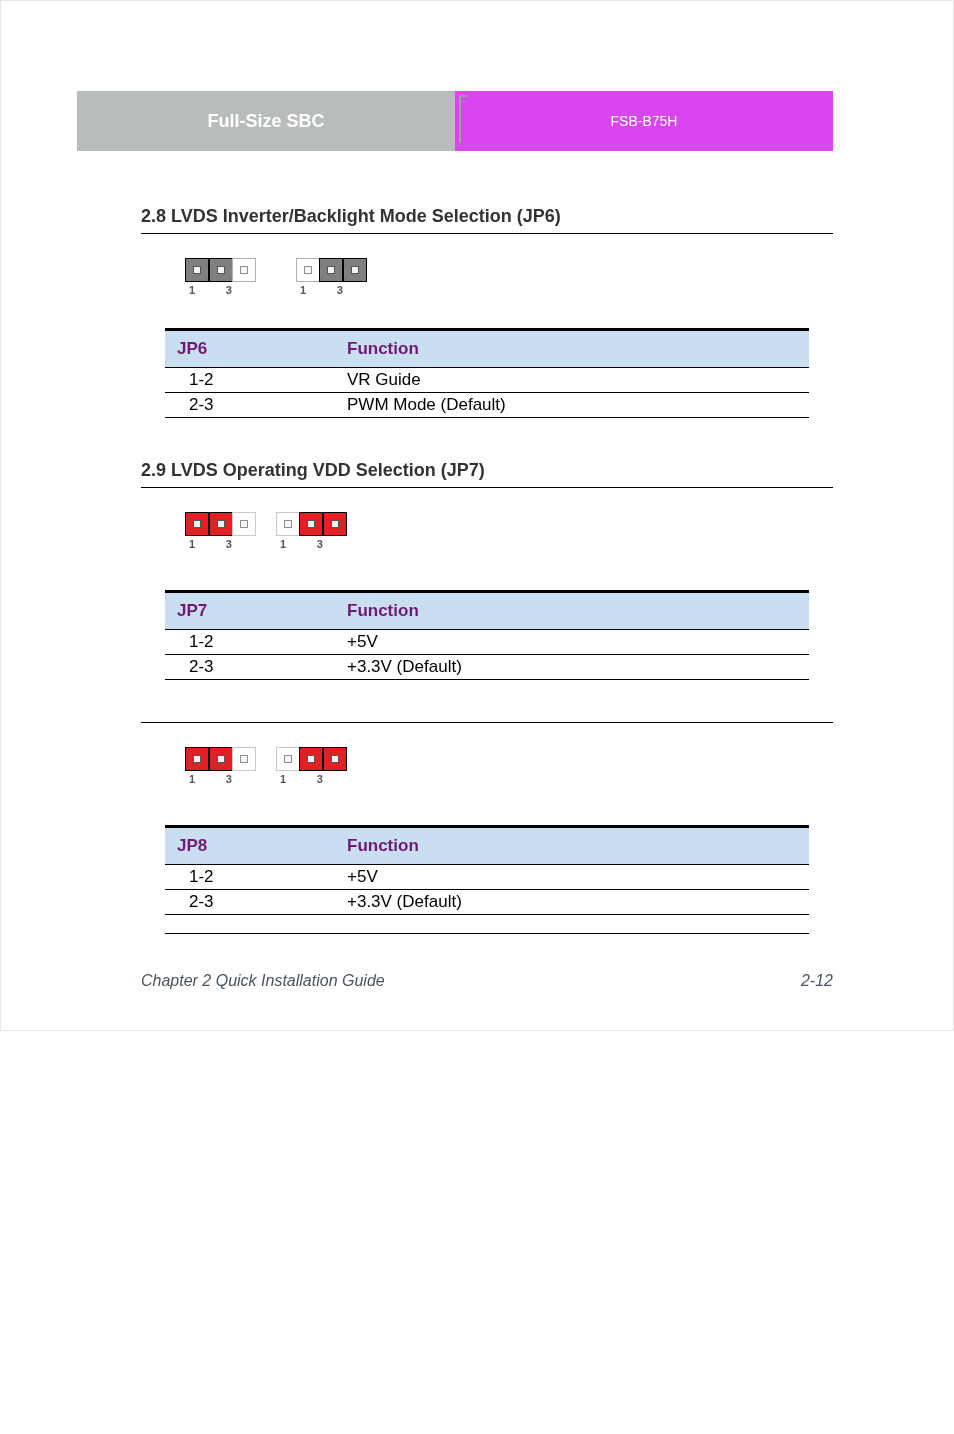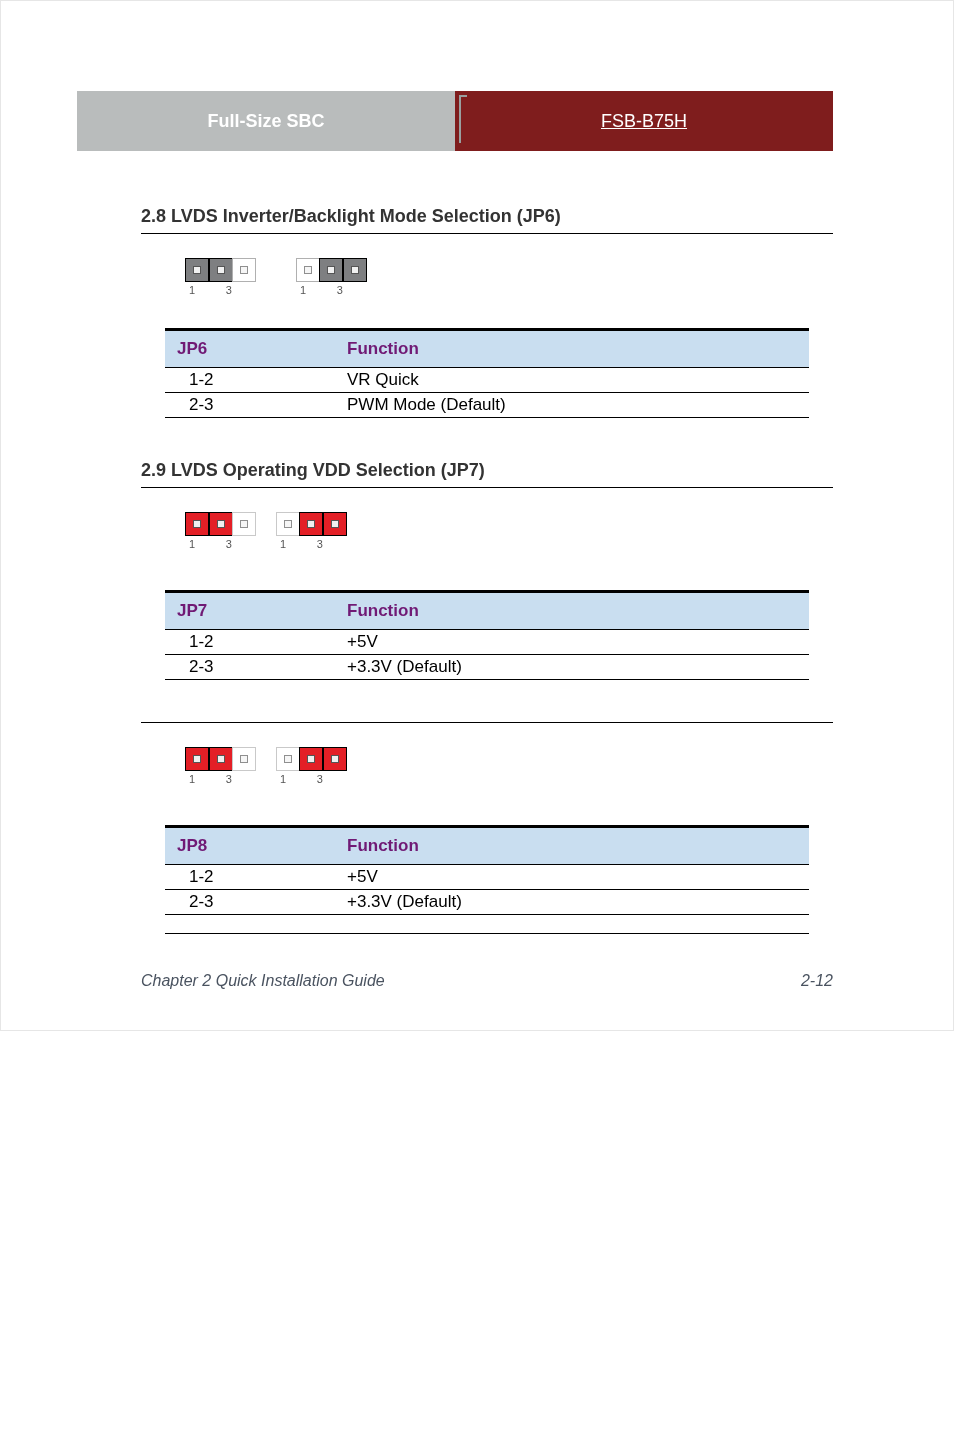--- a/index.html
+++ b/index.html
@@ -26,28 +26,27 @@
     background: #b9bcbc;
     display: flex;
     align-items: center;
     justify-content: center;
     color: #ffffff;
     font-weight: bold;
     font-size: 18px;
   }
   .header-right {
     flex: 1;
-    background: #7f1d1d;
+    background: #d946ef;
     display: flex;
     align-items: center;
     justify-content: center;
     color: #ffffff;
-    font-size: 18px;
+    font-size: 14px;
     position: relative;
-    text-decoration: underline;
   }
   .header-right::before {
     content: "";
     position: absolute;
     left: 4px;
     top: 4px;
     width: 6px;
     height: 46px;
     border-left: 2px solid #9aa0a0;
     border-top: 2px solid #9aa0a0;
@@ -126,20 +125,21 @@
     color: #000000;
     padding: 2px 12px;
     border-bottom: 1px solid #000000;
   }
   .tbl td.col-pin { width: 170px; padding-left: 24px; }
   .section.compact { margin-top: 42px; }
   .jgroup-wrap {
     display: flex;
     flex-direction: column;
     align-items: center;
+    font-weight: bold;
   }
   .jgroup-wrap .num-row {
     display: flex;
     justify-content: space-between;
     width: 100%;
     font-size: 11px;
     color: #555;
     padding: 0 4px;
     margin-top: 2px;
   }
@@ -191,21 +191,21 @@
     <table class="tbl">
       <thead>
         <tr>
           <th class="col-pin">JP6</th>
           <th class="col-func">Function</th>
         </tr>
       </thead>
       <tbody>
         <tr>
           <td class="col-pin">1-2</td>
-          <td>VR Quick</td>
+          <td>VR Guide</td>
         </tr>
         <tr>
           <td class="col-pin">2-3</td>
           <td>PWM Mode (Default)</td>
         </tr>
       </tbody>
     </table>
   </div>
 </div>
 

